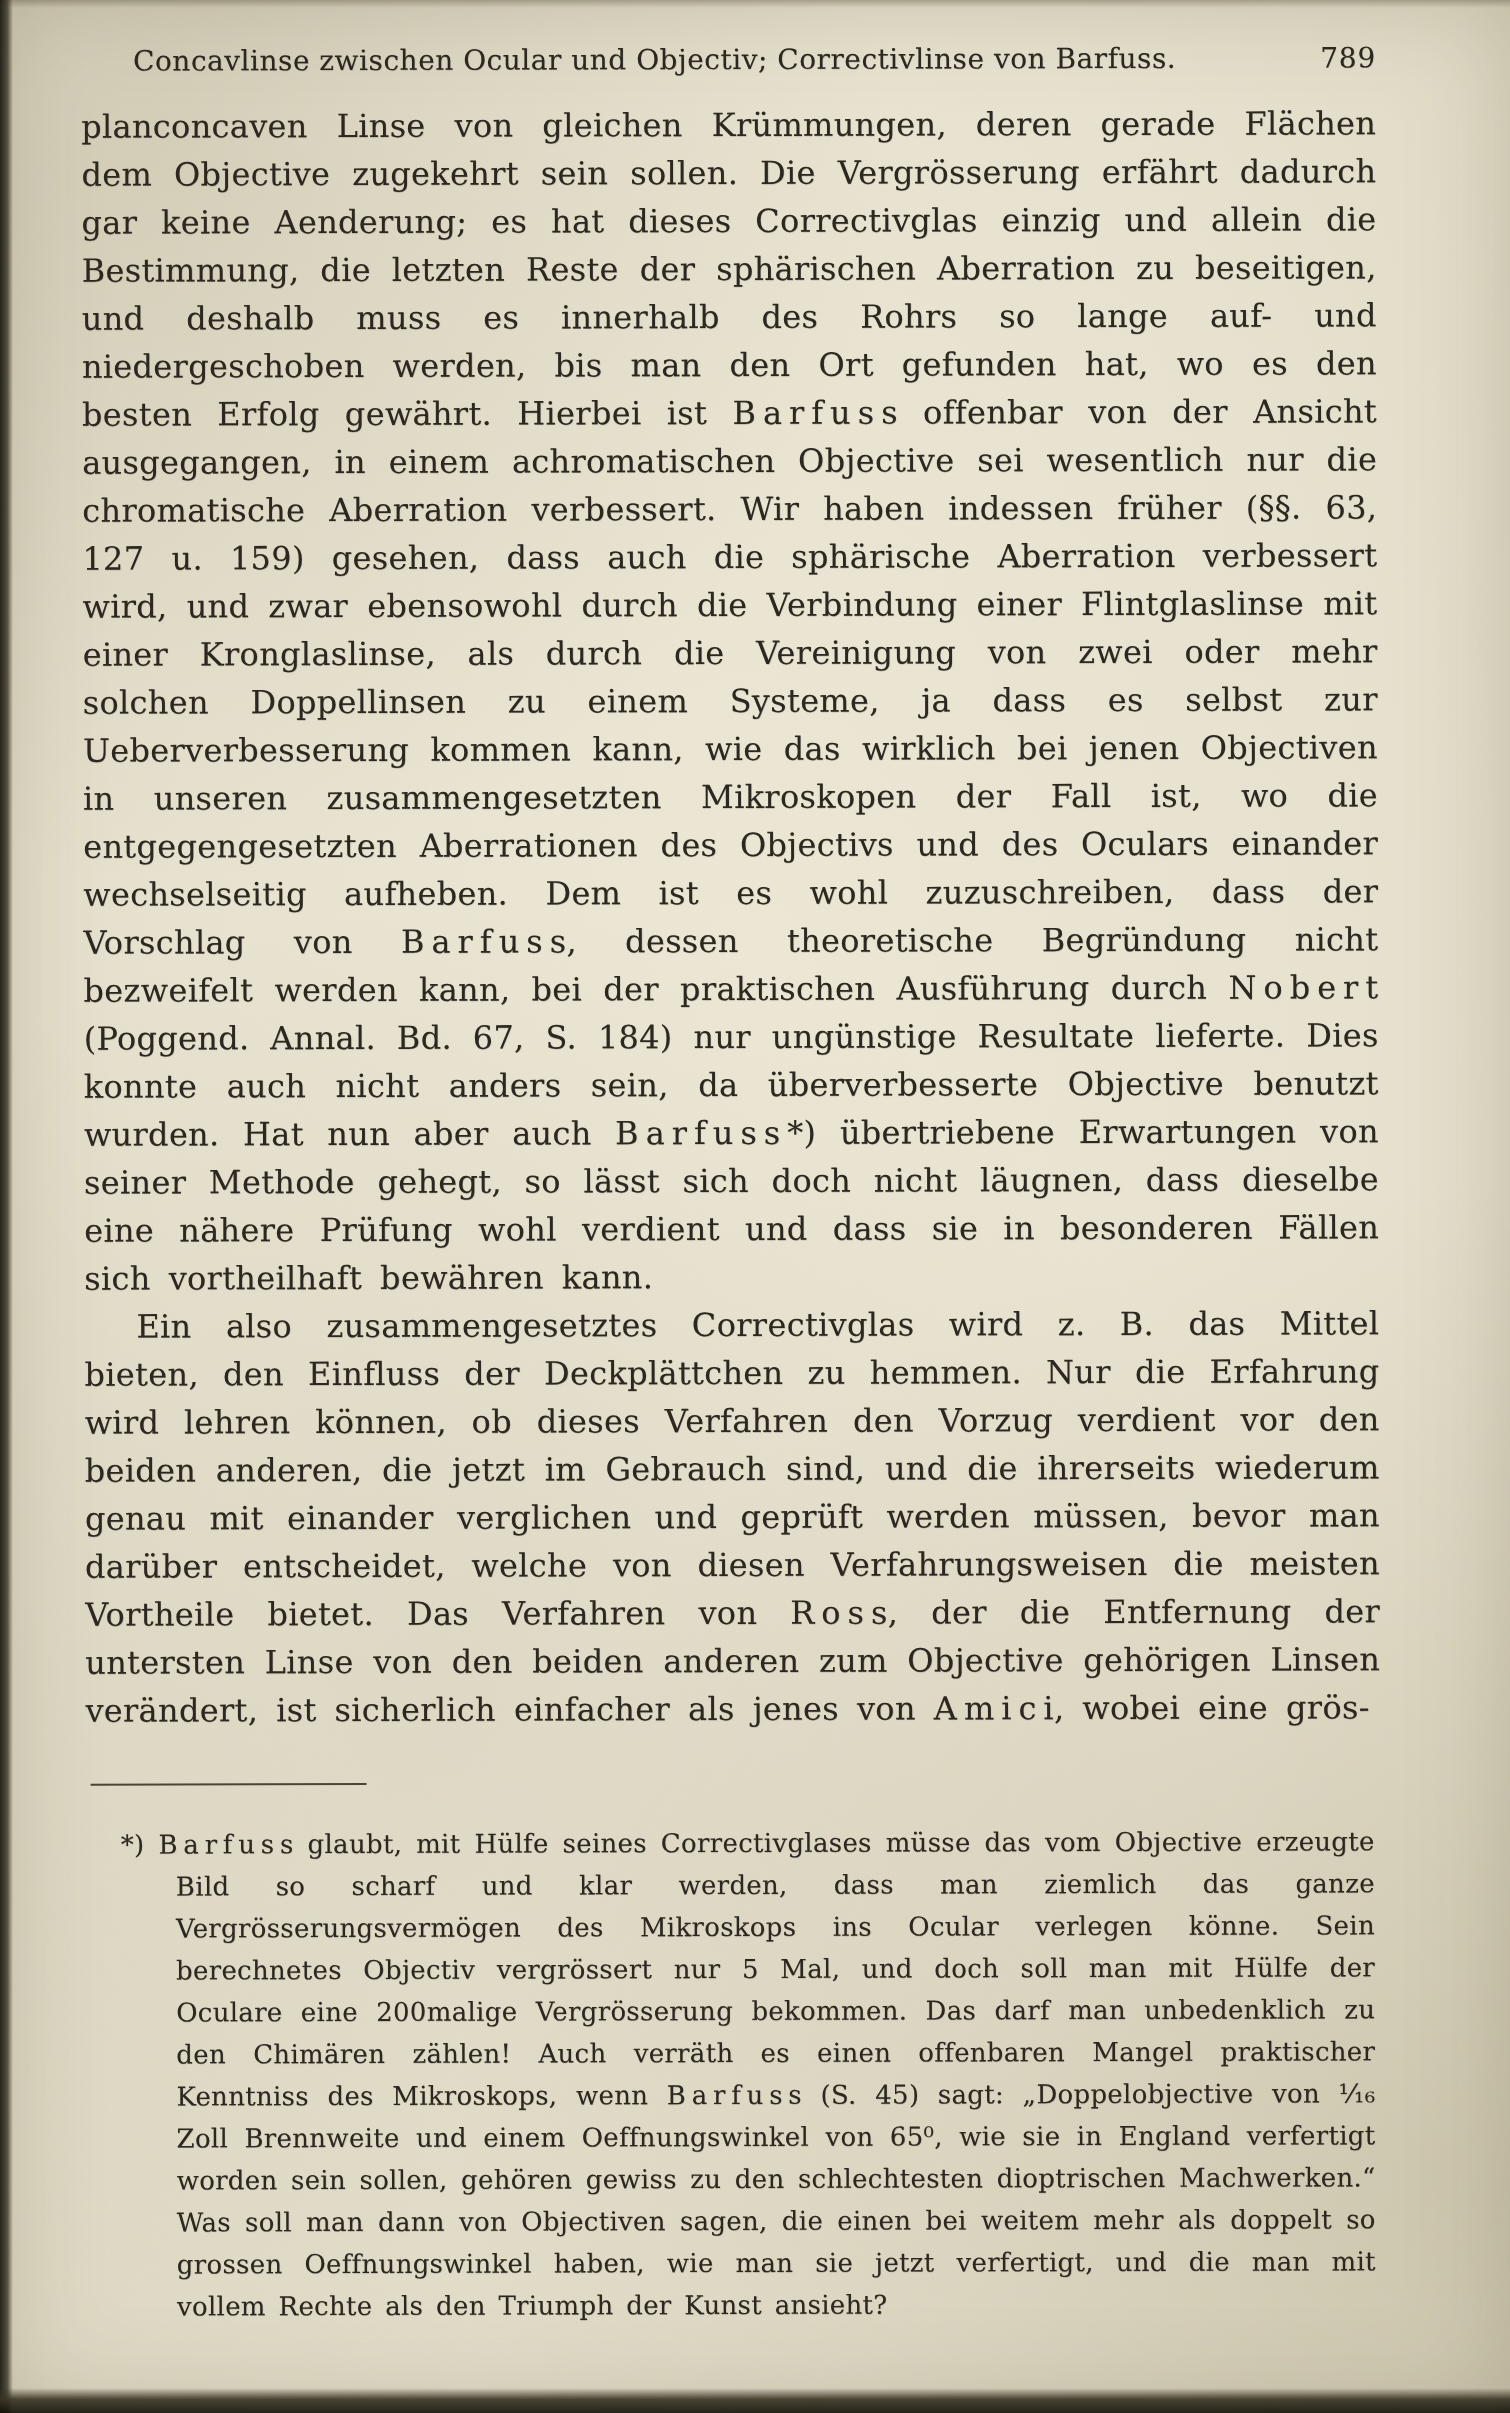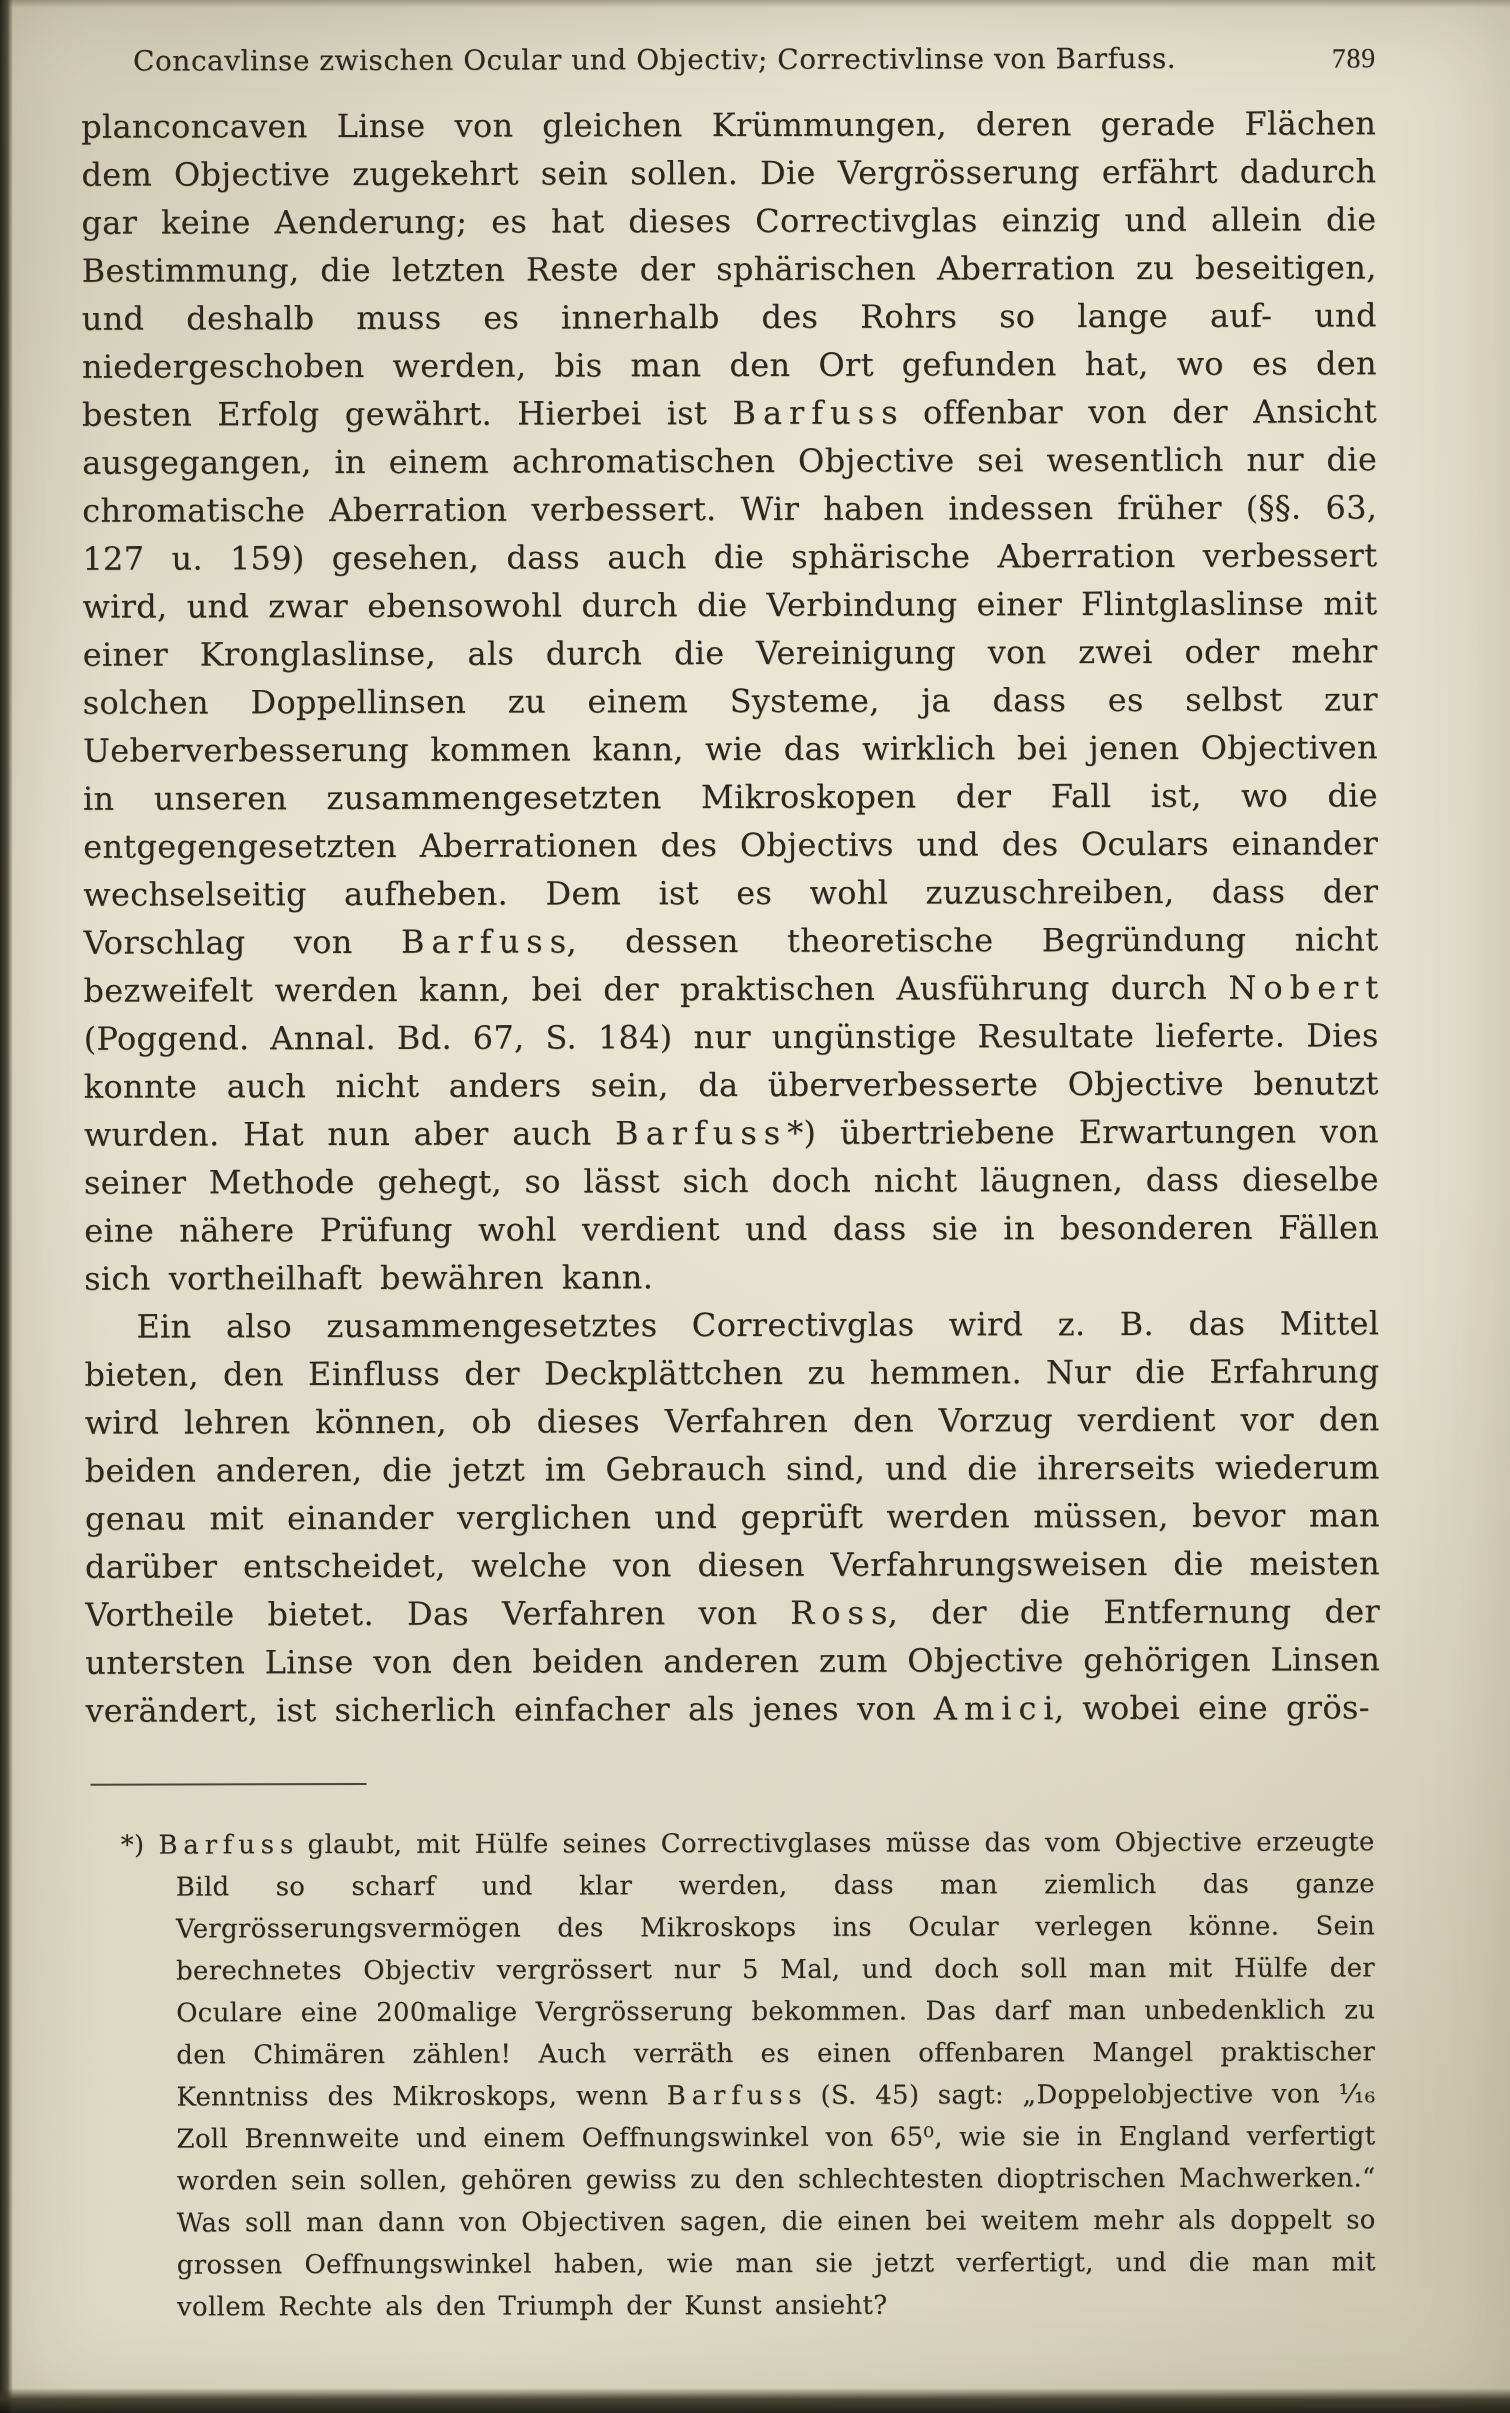--- a/index.html
+++ b/index.html
@@ -45,21 +45,21 @@
     text-shadow: 0.3px 0.5px 0.7px rgba(46, 40, 28, 0.35);
   }
   .header {
     display: flex;
     justify-content: space-between;
     align-items: baseline;
     font-size: 28px;
     padding-left: 52px;
   }
   .header .title { letter-spacing: 0.5px; }
-  .header .pageno { letter-spacing: 0.8px; font-family: Liberation Serif, serif; }
+  .header .pageno { letter-spacing: 0.8px; }
   p.body-para {
     font-size: 32px;
     line-height: 48px;
     text-align: justify;
     word-spacing: 7.5px;
     letter-spacing: 0.3px;
   }
   p.para-first { margin-top: 25px; }
   p.para-indent { text-indent: 52px; }
   .footnote-rule {

